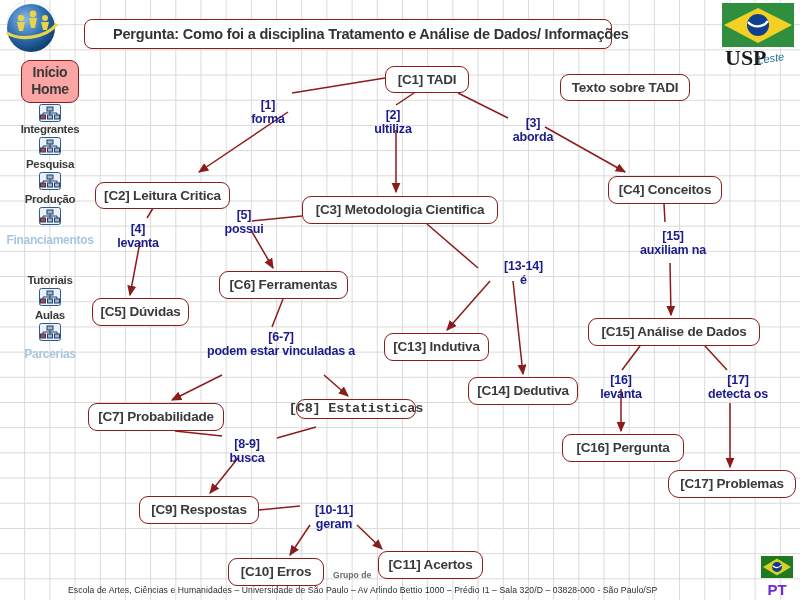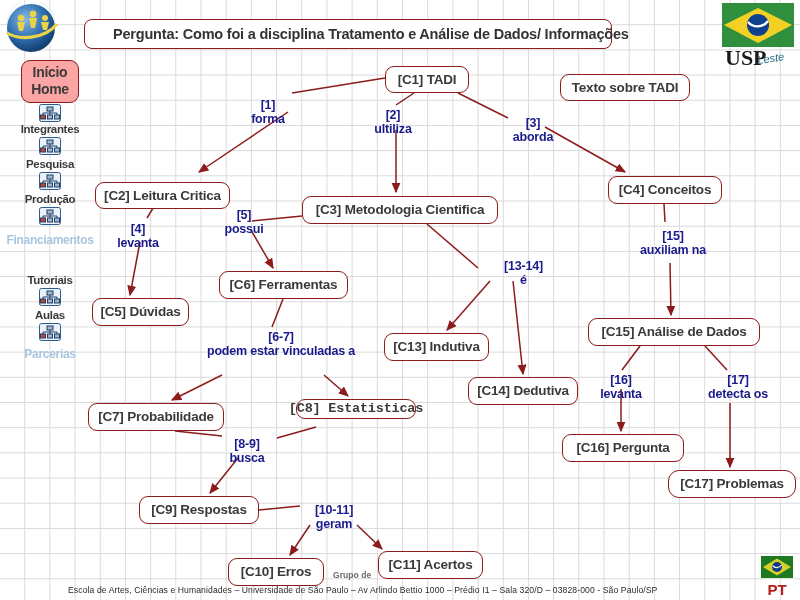--- a/index.html
+++ b/index.html
@@ -77,21 +77,21 @@
     background:#fca5a5; width:58px; margin:0 auto;
     padding:3px 0 4px 0;
   }
   .home-box .side-label { font-size:14px; line-height:17px; color:#3a3a3a; }
   .orgicon { display:block; margin:1px auto 0 auto; }
 
   
   #logo-eachnet { position:absolute; left:2px; top:2px; width:58px; height:54px; }
   #logo-usp { position:absolute; left:718px; top:1px; width:80px; height:68px; }
   #logo-pt { position:absolute; left:760px; top:556px; width:34px; height:40px; text-align:center; }
-  #pt-label { font-size:15px; font-weight:bold; color:#b91c1c; line-height:15px; font-family:"Liberation Sans",sans-serif; }
+  #pt-label { font-size:15px; font-weight:bold; color:#6d28d9; line-height:15px; font-family:"Liberation Sans",sans-serif; }
 
   
   #footer-addr {
     position:absolute; left:68px; top:585px; width:665px;
     font-size:8.6px; font-weight:normal; color:#2a2a2a;
     letter-spacing:0.1px; white-space:nowrap;
   }
   #footer-group {
     position:absolute; left:333px; top:570px;
     font-size:8.6px; font-weight:bold; color:#6b6b6b;

